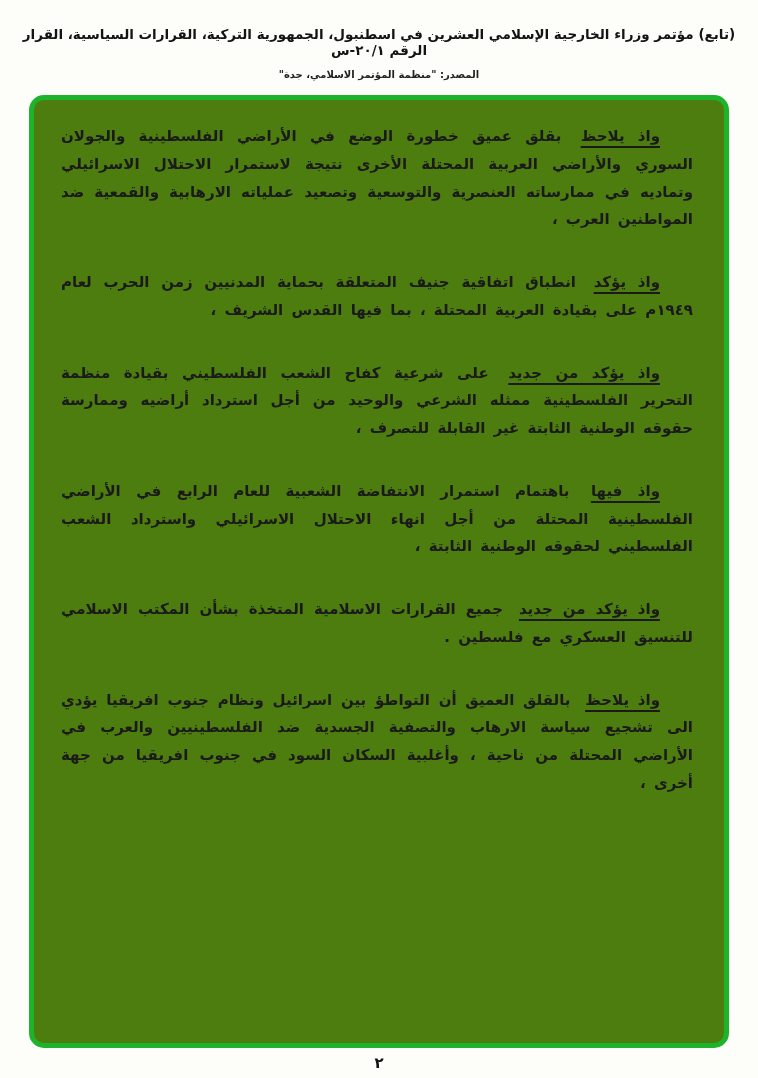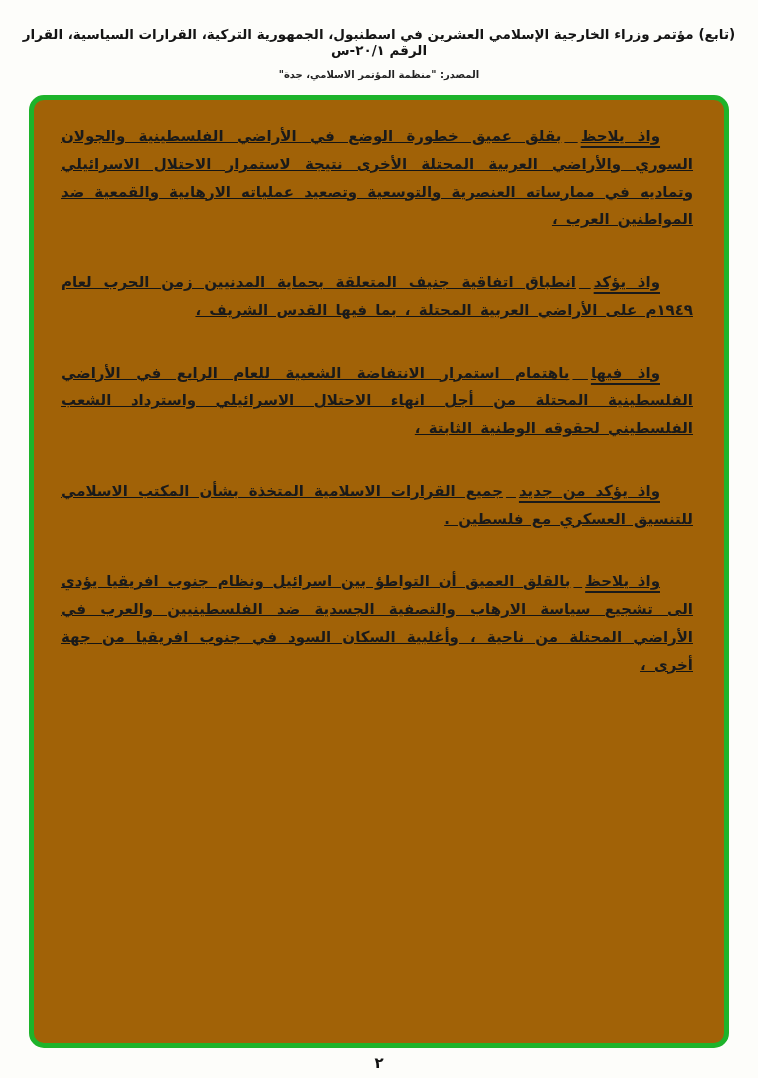--- a/index.html
+++ b/index.html
@@ -31,24 +31,23 @@
     color: #222;
   }
   .doc-frame {
     position: absolute;
     top: 92px;
     left: 29px;
     right: 29px;
     bottom: 33px;
     border: 5px solid var(--accent, #1db32a);
     border-radius: 15px;
-    background: #a16207;
+    background: #4d7c0f;
     padding: 20px 28px 10px 24px;
     overflow: hidden;
-    text-decoration: underline;
   }
   .para {
     font-size: 15px;
     font-weight: bold;
     line-height: 1.85;
     text-align: justify;
     text-indent: 30px;
     word-spacing: 3px;
     margin-bottom: 29px;
     color: #1a1a1a;
@@ -77,21 +76,25 @@
   <div class="source-line">المصدر: "منظمة المؤتمر الاسلامي، جدة"</div>
 </div>
 
 <div class="doc-frame">
   <div class="para">
     <span class="lead">واذ يلاحظ</span>
     <span>بقلق عميق خطورة الوضع في الأراضي الفلسطينية والجولان السوري والأراضي العربية المحتلة الأخرى نتيجة لاستمرار الاحتلال الاسرائيلي وتماديه في ممارساته العنصرية والتوسعية وتصعيد عملياته الارهابية والقمعية ضد المواطنين العرب ،</span>
   </div>
   <div class="para">
     <span class="lead">واذ يؤكد</span>
-    <span>انطباق اتفاقية جنيف المتعلقة بحماية المدنيين زمن الحرب لعام ١٩٤٩م على الأراضي العربية المحتلة ، بما فيها القدس الشريف ،</span>
+    <span>انطباق اتفاقية جنيف المتعلقة بحماية المدنيين زمن الحرب لعام ١٩٤٩م على بقيادة العربية المحتلة ، بما فيها القدس الشريف ،</span>
+  </div>
+  <div class="para">
+    <span class="lead">واذ يؤكد من جديد</span>
+    <span>على شرعية كفاح الشعب الفلسطيني بقيادة منظمة التحرير الفلسطينية ممثله الشرعي والوحيد من أجل استرداد أراضيه وممارسة حقوقه الوطنية الثابتة غير القابلة للتصرف ،</span>
   </div>
   <div class="para">
     <span class="lead">واذ فيها</span>
     <span>باهتمام استمرار الانتفاضة الشعبية للعام الرابع في الأراضي الفلسطينية المحتلة من أجل انهاء الاحتلال الاسرائيلي واسترداد الشعب الفلسطيني لحقوقه الوطنية الثابتة ،</span>
   </div>
   <div class="para">
     <span class="lead">واذ يؤكد من جديد</span>
     <span>جميع القرارات الاسلامية المتخذة بشأن المكتب الاسلامي للتنسيق العسكري مع فلسطين .</span>
   </div>
   <div class="para">

